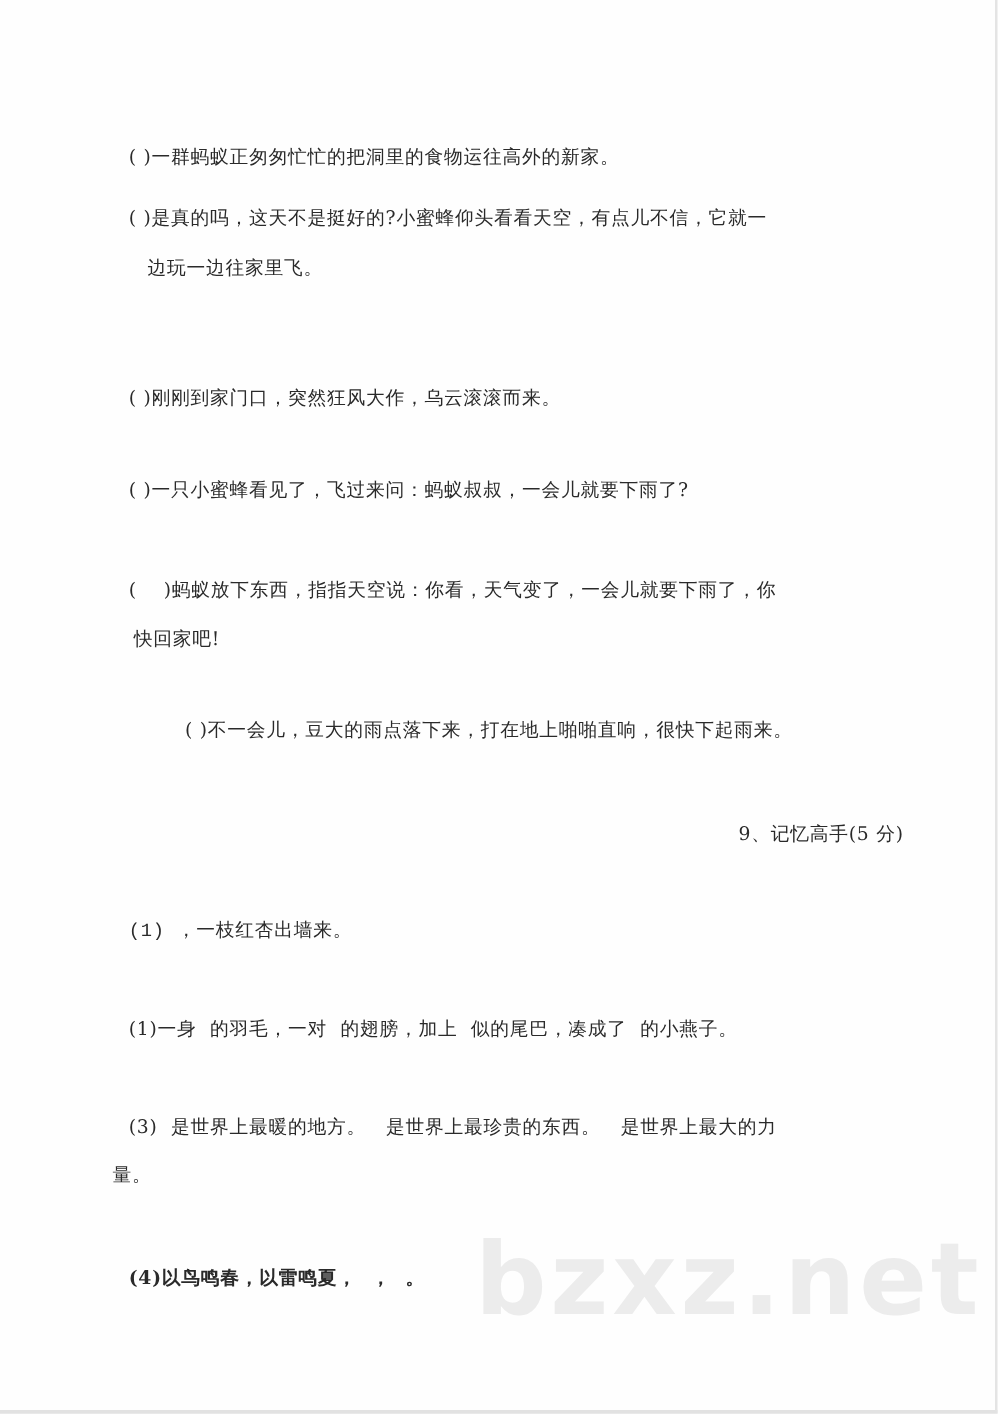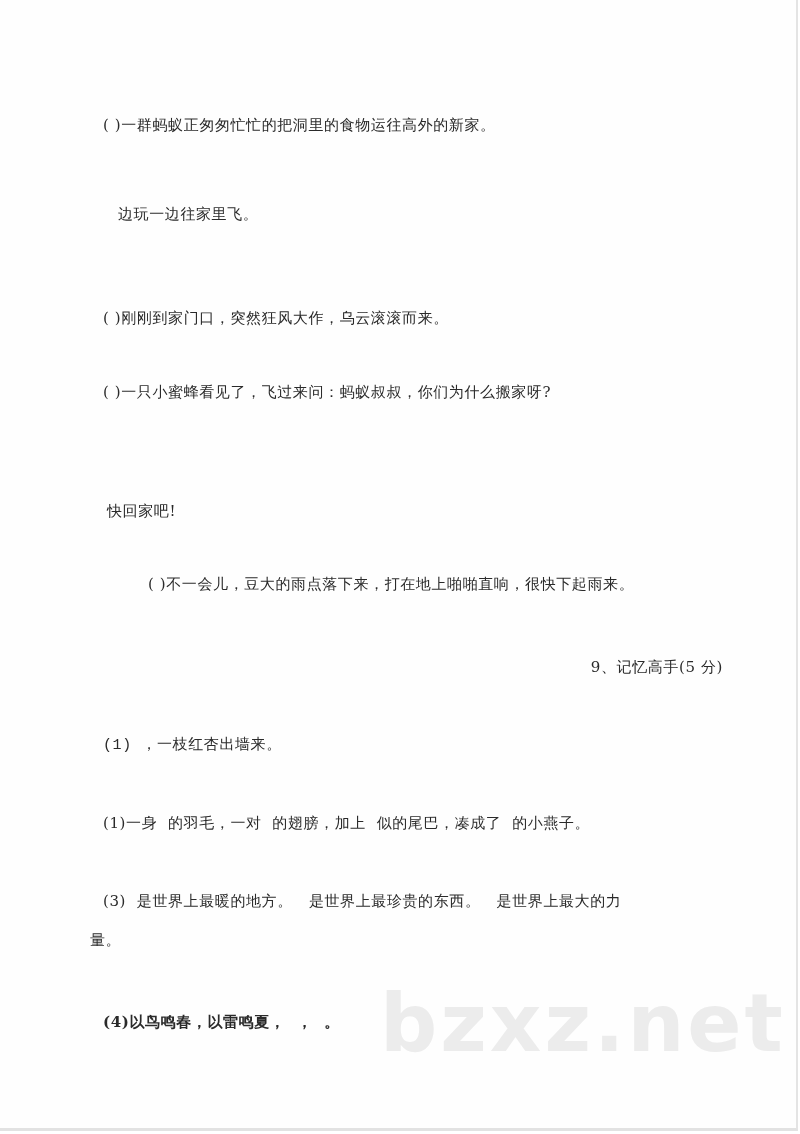--- a/index.html
+++ b/index.html
@@ -48,26 +48,28 @@
       white-space: nowrap;
     }
   </style>
 </head>
 <body>
 
 <div class="page">
 
   <div class="line indent" style="top:113px;">( )一群蚂蚁正匆匆忙忙的把洞里的食物运往高外的新家。</div>
 
+  <div class="line indent" style="top:162px;">( )是真的吗，这天不是挺好的?小蜜蜂仰头看看天空，有点儿不信，它就一</div>
   <div class="line" style="top:202px;margin-left:28px;">边玩一边往家里飞。</div>
 
   <div class="line indent" style="top:306px;">( )刚刚到家门口，突然狂风大作，乌云滚滚而来。</div>
 
-  <div class="line indent" style="top:380px;">( )一只小蜜蜂看见了，飞过来问：蚂蚁叔叔，你们为什么搬家呀?</div>
+  <div class="line indent" style="top:380px;">( )一只小蜜蜂看见了，飞过来问：蚂蚁叔叔，一会儿就要下雨了?</div>
 
+  <div class="line indent" style="top:460px;">(    )蚂蚁放下东西，指指天空说：你看，天气变了，一会儿就要下雨了，你</div>
   <div class="line" style="top:499px;margin-left:17px;">快回家吧!</div>
 
   <div class="line indent" style="top:572px;margin-left:45px;">( )不一会儿，豆大的雨点落下来，打在地上啪啪直响，很快下起雨来。</div>
 
   <div class="line indent" style="top:655px;text-align:right;">9、记忆高手(5 分)</div>
 
   <div class="line indent" style="top:734px;font-family:Liberation Mono, monospace;">(1) ，一枝红杏出墙来。</div>
 
   <div class="line indent" style="top:811px;">(1)一身  的羽毛，一对  的翅膀，加上  似的尾巴，凑成了  的小燕子。</div>
 

